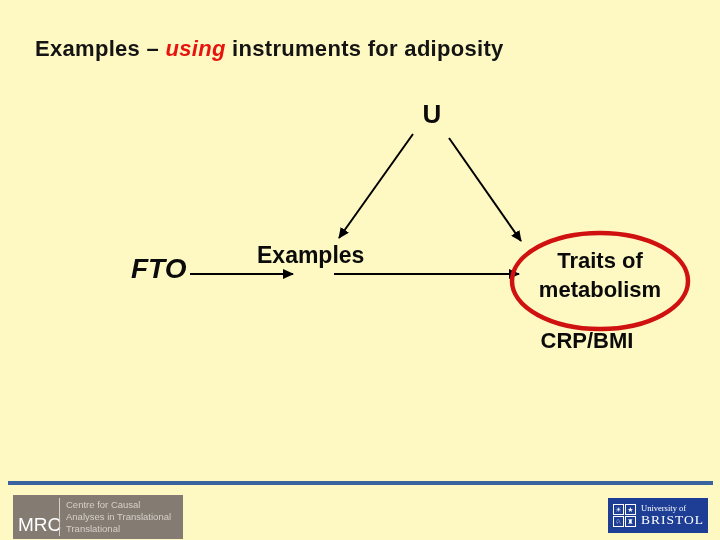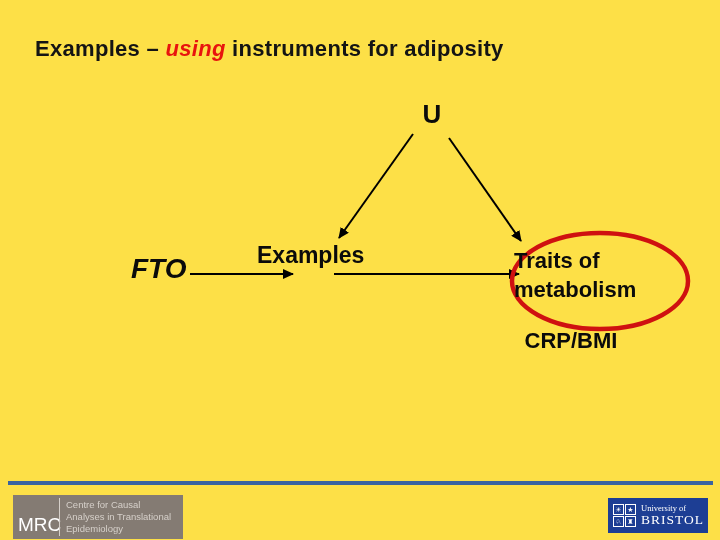--- a/index.html
+++ b/index.html
@@ -1,38 +1,38 @@
 <!DOCTYPE html>
 <html style="--highlight-red: #e8140e; --ellipse-red: #cf1110; --divider-blue: #3a64a0; --mrc-bg: #847b73; --bristol-bg: #1d3e94;"><head>
 <meta charset="utf-8">
 <style>
   html,body{margin:0;padding:0;background:#e9e9e9;}
   .slide{
-    position:relative;width:720px;height:540px;background:#fde047;
+    position:relative;width:720px;height:540px;background:#fef9c3;
     overflow:hidden;font-family:"Liberation Sans","DejaVu Sans",sans-serif;
     margin:0 auto;
   }
   
   .title{
     position:absolute;left:35px;top:36px;margin:0;
     font-size:22px;font-weight:bold;color:#141414;letter-spacing:.3px;
     white-space:nowrap;
   }
   .title .hl{color:var(--highlight-red);font-style:italic;}
   
   .arrows{position:absolute;left:0;top:0;width:720px;height:540px;}
   .arrows line{stroke:#000;stroke-width:2;}
   .arrows ellipse{fill:none;stroke:var(--ellipse-red);stroke-width:4.5px;}
   
   .node{position:absolute;color:#0b0b0b;font-weight:bold;white-space:nowrap;}
   .node-u{left:407px;top:99px;width:50px;text-align:center;font-size:26px;}
   .node-fto{left:131px;top:253px;font-size:28px;font-style:italic;}
   .node-adiposity{left:257px;top:242px;font-size:23px;}
-  .node-outcome{left:514px;top:246px;width:172px;text-align:left;font-size:22px;line-height:29px;white-space:normal;}
-  .node-crp{left:486px;top:328px;width:170px;text-align:center;font-size:22px;}
+  .node-outcome{left:514px;top:246px;width:172px;text-align:center;font-size:22px;line-height:29px;white-space:normal;}
+  .node-crp{left:502px;top:328px;width:170px;text-align:center;font-size:22px;}
   
   .divider{position:absolute;left:8px;top:481px;width:705px;height:4px;background:var(--divider-blue);}
   .mrc{
     position:absolute;left:13px;top:495px;width:170px;height:44px;
     background:var(--mrc-bg);display:flex;align-items:stretch;box-sizing:border-box;
   }
   .mrc-abbr{
     width:46px;display:flex;align-items:flex-end;
     color:#ffffff;font-size:19px;font-weight:normal;padding:0 0 3px 5px;box-sizing:border-box;
   }
@@ -82,21 +82,21 @@
   <div class="node node-crp">CRP/BMI</div>
 
   <div class="divider"></div>
 
   <div class="mrc">
     <div class="mrc-abbr">MRC</div>
     <div class="mrc-sep"></div>
     <div class="mrc-lines">
       <div>Centre for Causal</div>
       <div>Analyses in Translational</div>
-      <div>Epidemiology</div>
+      <div>Translational</div>
     </div>
   </div>
 
   <div class="bristol">
     <div class="crest">
       <span>☀</span>
       <span>★</span>
       <span>♘</span>
       <span>♜</span>
     </div>

